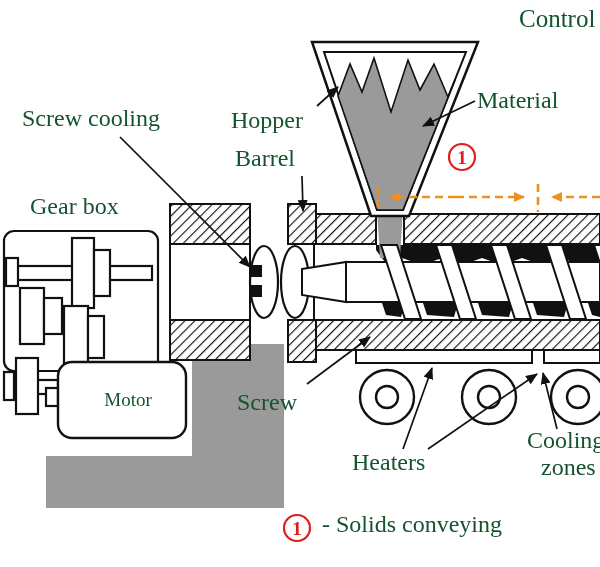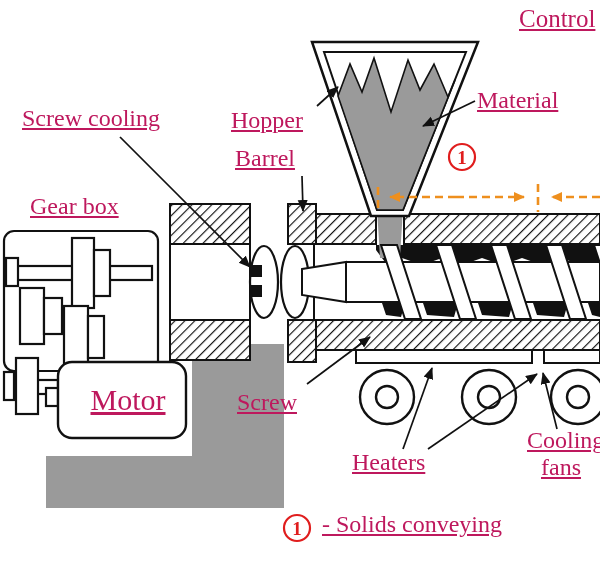--- a/index.html
+++ b/index.html
@@ -1,28 +1,28 @@
 <!DOCTYPE html>
 <html><head>
 <meta charset="utf-8">
 <style>
   html,body{margin:0;padding:0;background:#fff;}
   .canvas{
     position:relative;width:600px;height:567px;background:#ffffff;
     overflow:hidden;font-family:"Liberation Serif",serif;color:#111;
   }
   .canvas svg{position:absolute;left:0;top:0;}
-  .lbl{position:absolute;font-size:24px;line-height:1.05;white-space:nowrap;color:#be185d;text-decoration:underline;}
+  .lbl{position:absolute;font-size:24px;line-height:1.05;white-space:nowrap;color:#14532d;}
   .lbl-control{left:519px;top:6px;font-size:25px;}
   .lbl-screw-cooling{left:22px;top:106px;text-align:right;}
   .lbl-hopper{left:231px;top:108px;}
   .lbl-barrel{left:235px;top:146px;}
   .lbl-material{left:477px;top:88px;}
   .lbl-gearbox{left:30px;top:194px;text-align:center;}
-  .lbl-motor{left:58px;top:362px;width:140px;height:76px;display:flex;align-items:center;justify-content:center;font-size:30px;}
+  .lbl-motor{left:58px;top:362px;width:140px;height:76px;display:flex;align-items:center;justify-content:center;font-size:19px;}
   .lbl-screw{left:237px;top:382px;margin-top:8px;}
   .lbl-heaters{left:352px;top:450px;}
   .lbl-cooling1{left:527px;top:428px;}
   .lbl-cooling2{left:541px;top:455px;}
   .lbl-legend-title{left:110px;top:512px;font-weight:bold;}
   .lbl-legend-text{left:322px;top:512px;}
 </style>
 </head>
 <body>
 
@@ -167,15 +167,15 @@
   <div class="lbl lbl-control">Control</div>
   <div class="lbl lbl-screw-cooling">Screw cooling</div>
   <div class="lbl lbl-hopper">Hopper</div>
   <div class="lbl lbl-barrel">Barrel</div>
   <div class="lbl lbl-material">Material</div>
   <div class="lbl lbl-gearbox">Gear box</div>
   <div class="lbl lbl-motor">Motor</div>
   <div class="lbl lbl-screw">Screw</div>
   <div class="lbl lbl-heaters">Heaters</div>
   <div class="lbl lbl-cooling1">Cooling</div>
-  <div class="lbl lbl-cooling2">fans</div>
+  <div class="lbl lbl-cooling2">zones</div>
   <div class="lbl lbl-legend-text">- Solids conveying</div>
 </div>
 
 </body></html>

